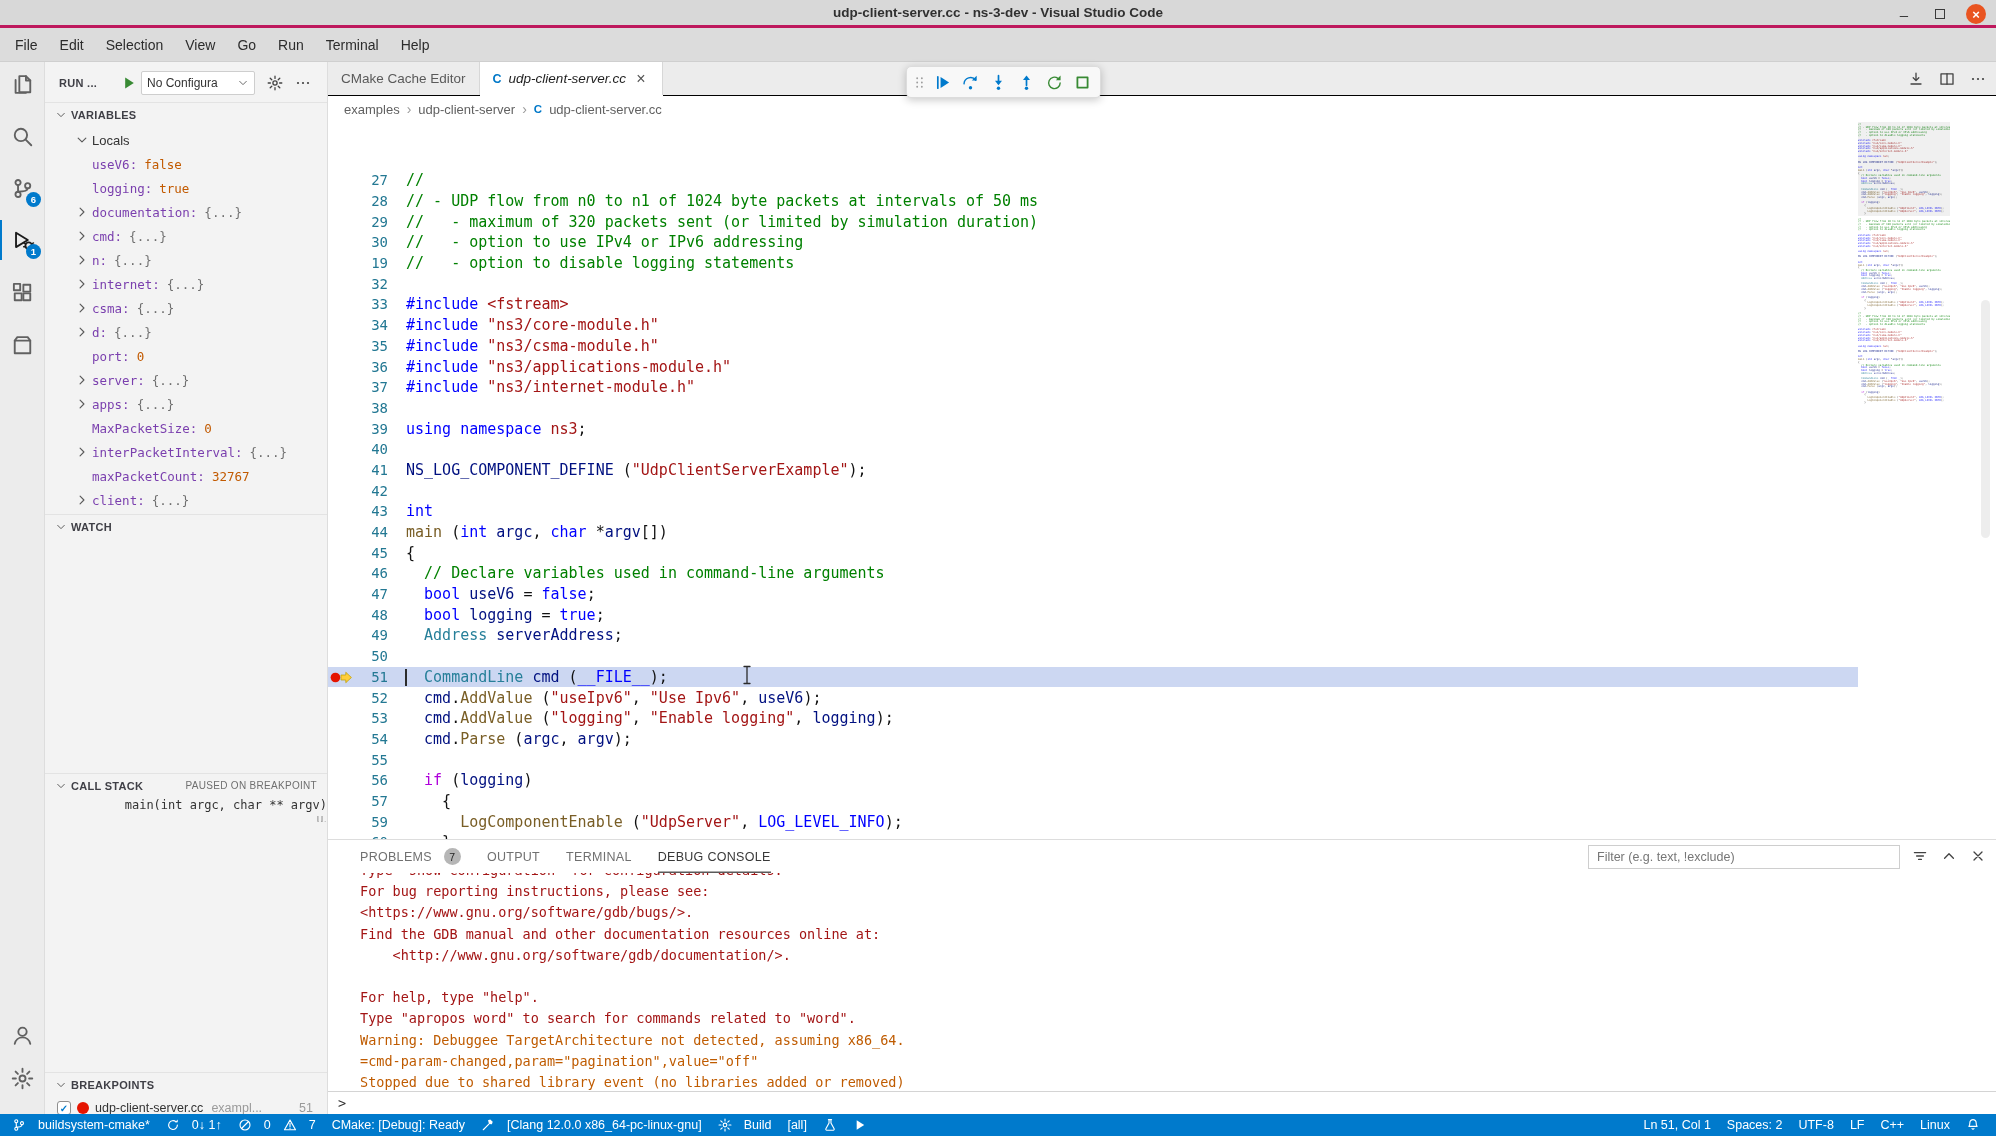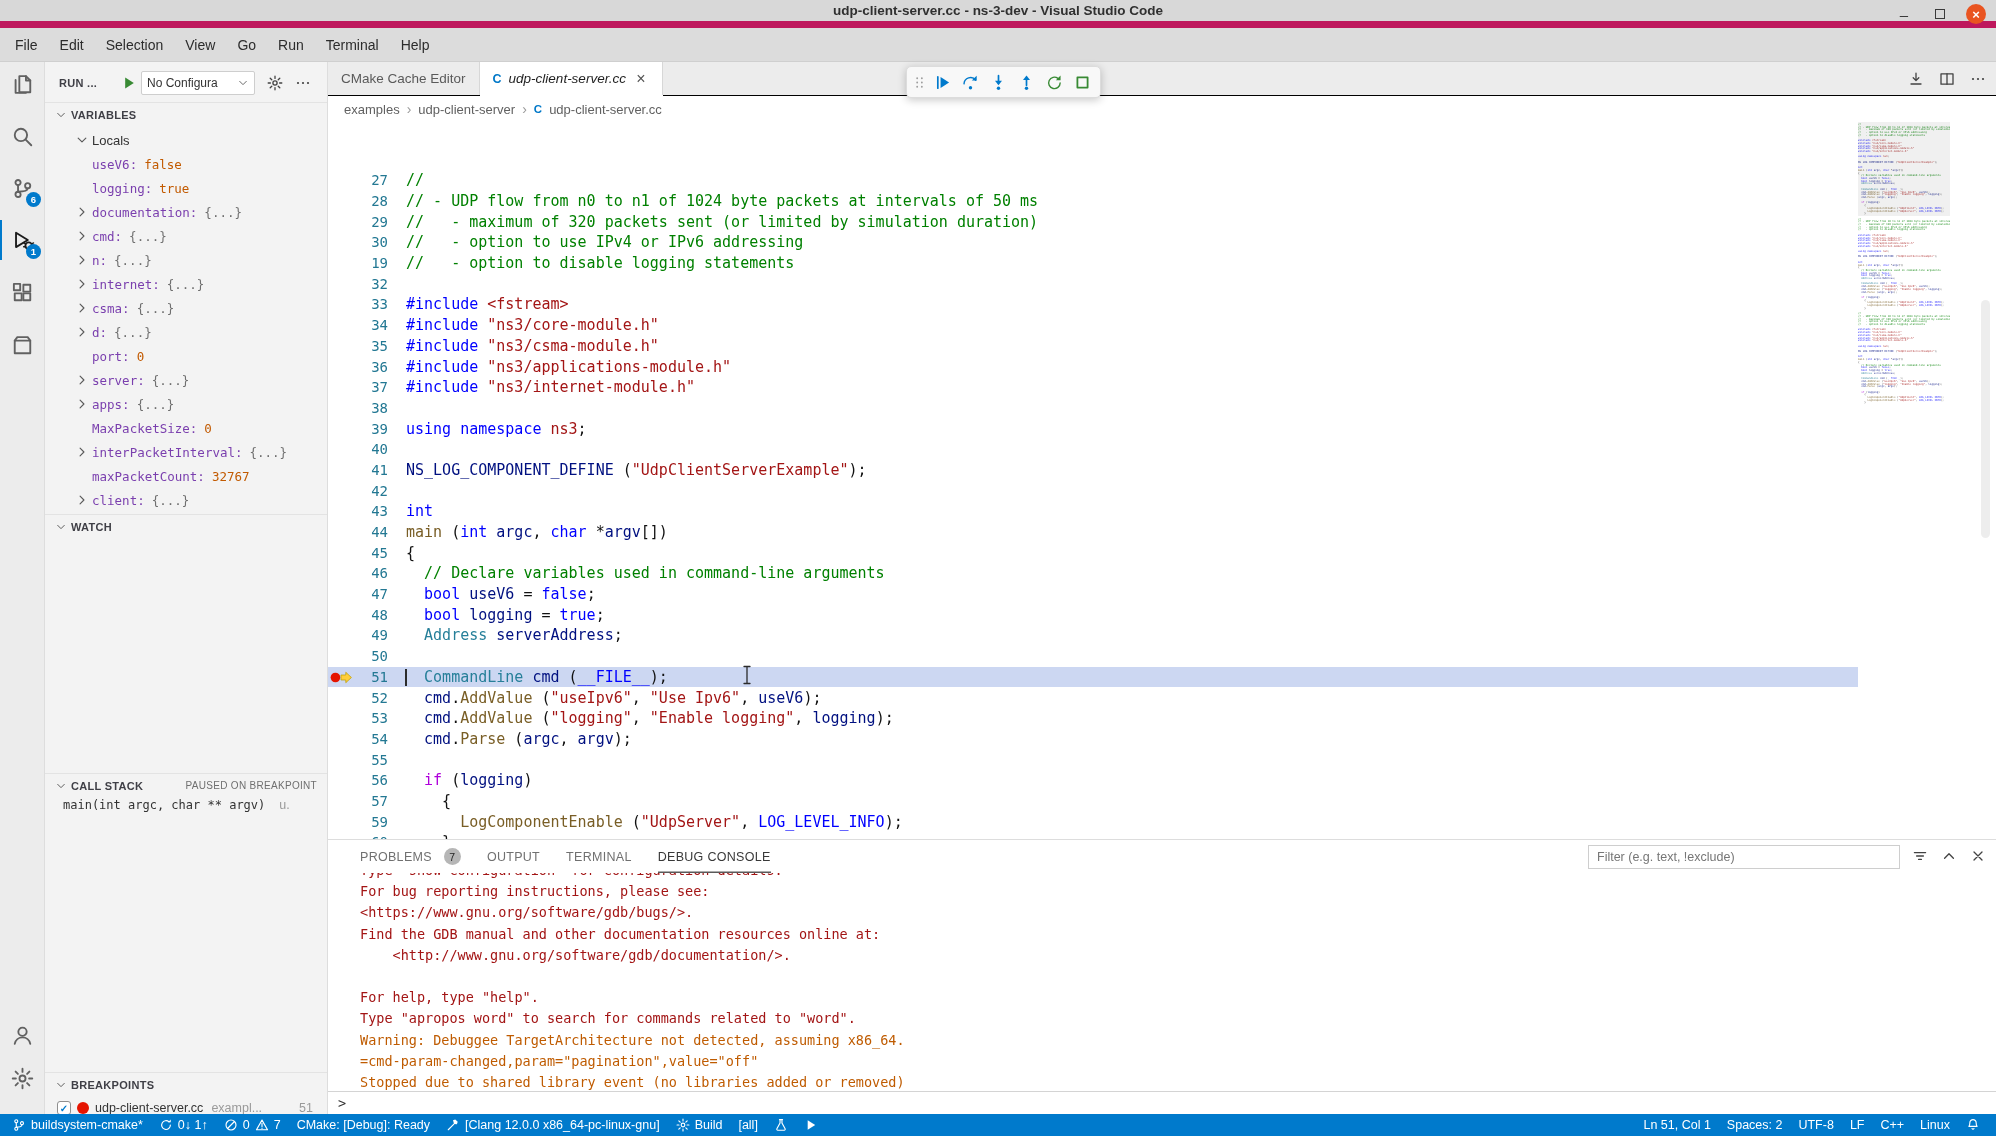--- a/index.html
+++ b/index.html
@@ -2,21 +2,21 @@
 <html style="--accent: #007acc; --statusbar: #007acc; --current-line: #ccd7f2; --breakpoint: #e51400; --badge: #007acc; --close-button: #e95420;"><head>
 <meta charset="utf-8">
 <style>
   html,body{margin:0;padding:0;width:1996px;height:1136px;overflow:hidden;background:#fff;
     font-family:"Liberation Sans",sans-serif;}
   *{box-sizing:border-box;}
   .icn{display:inline-flex;width:16px;height:16px;}
   .icn svg,.ph-btn svg,.ea-btn svg,.dbg-btn svg{width:100%;height:100%;display:block;}
 
   
-  .titlebar{position:absolute;left:0;top:0;right:0;height:28px;background:#d8d8d8;border-bottom:7px solid #be185d;
+  .titlebar{position:absolute;left:0;top:0;right:0;height:28px;background:#d8d8d8;border-bottom:3px solid #be185d;
     display:flex;align-items:center;justify-content:center;}
   .title-text{font-size:13.5px;font-weight:700;color:#303030;}
   .win-controls{position:absolute;right:10px;top:0;height:28px;display:flex;align-items:center;gap:16px;}
   .wc{width:20px;height:20px;display:flex;align-items:center;justify-content:center;color:#3a3a3a;font-size:15px;}
   .wc.max span{width:10px;height:10px;border:1.5px solid #3a3a3a;display:block;}
   .wc.close{background:var(--close-button,#e95420);border-radius:50%;color:#fff;font-size:13px;font-weight:700;}
 
   
   .menubar{position:absolute;top:28px;left:0;right:0;height:34px;background:#dcdcdc;display:flex;align-items:center;padding-left:4px;border-bottom:1px solid #cfcfcf;}
   .menu-item{padding:0 11px;font-size:14px;color:#2c2c2c;line-height:34px;}
@@ -46,22 +46,22 @@
   .vars{position:absolute;top:66px;left:0;right:0;}
   .var-row{height:24px;display:flex;align-items:center;font-family:"DejaVu Sans Mono",monospace;font-size:12.5px;padding-left:30px;}
   .var-row.scope{font-family:"Liberation Sans",sans-serif;font-size:13px;color:#333;}
   .tw{width:14px;height:14px;color:#5a5a5a;margin-right:3px;flex:none;}
   .tw-sp{width:17px;flex:none;display:inline-block;}
   .v-scope{color:#333;}
   .v-name{color:#7a3fae;}
   .v-val{margin-left:7px;white-space:nowrap;}
   .v-val.prim{color:#c25a00;}
   .v-val.obj{color:#6f6f6f;}
-  .frame-row{position:absolute;top:736px;left:0;right:0;height:24px;display:flex;align-items:flex-start;padding-left:18px;
-    font-family:"DejaVu Sans Mono",monospace;font-size:12px;color:#333;white-space:nowrap;overflow:hidden;}
+  .frame-row{position:absolute;top:736px;left:0;right:0;height:24px;display:flex;align-items:flex-end;padding-left:18px;
+    font-family:"DejaVu Sans Mono",monospace;font-size:12px;color:#333;white-space:nowrap;overflow:hidden;flex-direction:column;}
   .frame-src{color:#9a9a9a;margin-left:14px;font-family:"Liberation Sans",sans-serif;font-size:12.5px;}
   .bp-row{position:absolute;top:1034px;left:0;right:0;height:24px;display:flex;align-items:center;padding-left:12px;gap:6px;font-size:12.5px;}
   .bp-check{width:14px;height:14px;border:1px solid #8f8f8f;border-radius:3px;background:#fff;display:flex;align-items:center;
     justify-content:center;color:var(--accent,#007acc);font-size:10px;font-weight:700;flex:none;}
   .bp-dot{width:12px;height:12px;border-radius:50%;background:var(--breakpoint,#e51400);flex:none;}
   .bp-file{color:#333;white-space:nowrap;}
   .bp-dir{color:#9a9a9a;margin-left:2px;white-space:nowrap;}
   .bp-line{color:#9a9a9a;margin-left:auto;margin-right:14px;}
 
   
@@ -130,21 +130,21 @@
   .tone-info{color:#a31515;}
   .tone-warn{color:#bf5b00;}
   .console-input{position:absolute;left:0;right:0;bottom:0;height:23px;border-top:1px solid #d4d4d4;display:flex;
     align-items:center;padding-left:10px;font-family:"DejaVu Sans Mono",monospace;font-size:13.5px;color:#333;}
 
   
   .statusbar{position:absolute;left:0;right:0;bottom:0;height:22px;background:var(--statusbar,#007acc);color:#fff;
     display:flex;align-items:center;font-size:12.5px;}
   .sb-left{display:flex;height:100%;align-items:center;padding-left:4px;}
   .sb-right{margin-left:auto;display:flex;height:100%;align-items:center;padding-right:8px;}
-  .sb-item{display:flex;align-items:center;gap:5px;padding:0 8px;height:100%;white-space:nowrap;}
+  .sb-item{display:flex;align-items:center;gap:12px;padding:0 8px;height:100%;white-space:nowrap;}
   .sb-item .icn{width:14px;height:14px;}
 </style>
 </head>
 <body>
 
 <div class="titlebar">
   <span class="title-text">udp-client-server.cc - ns-3-dev - Visual Studio Code</span>
   <div class="win-controls">
     <span class="wc min">–</span>
     <span class="wc max">

